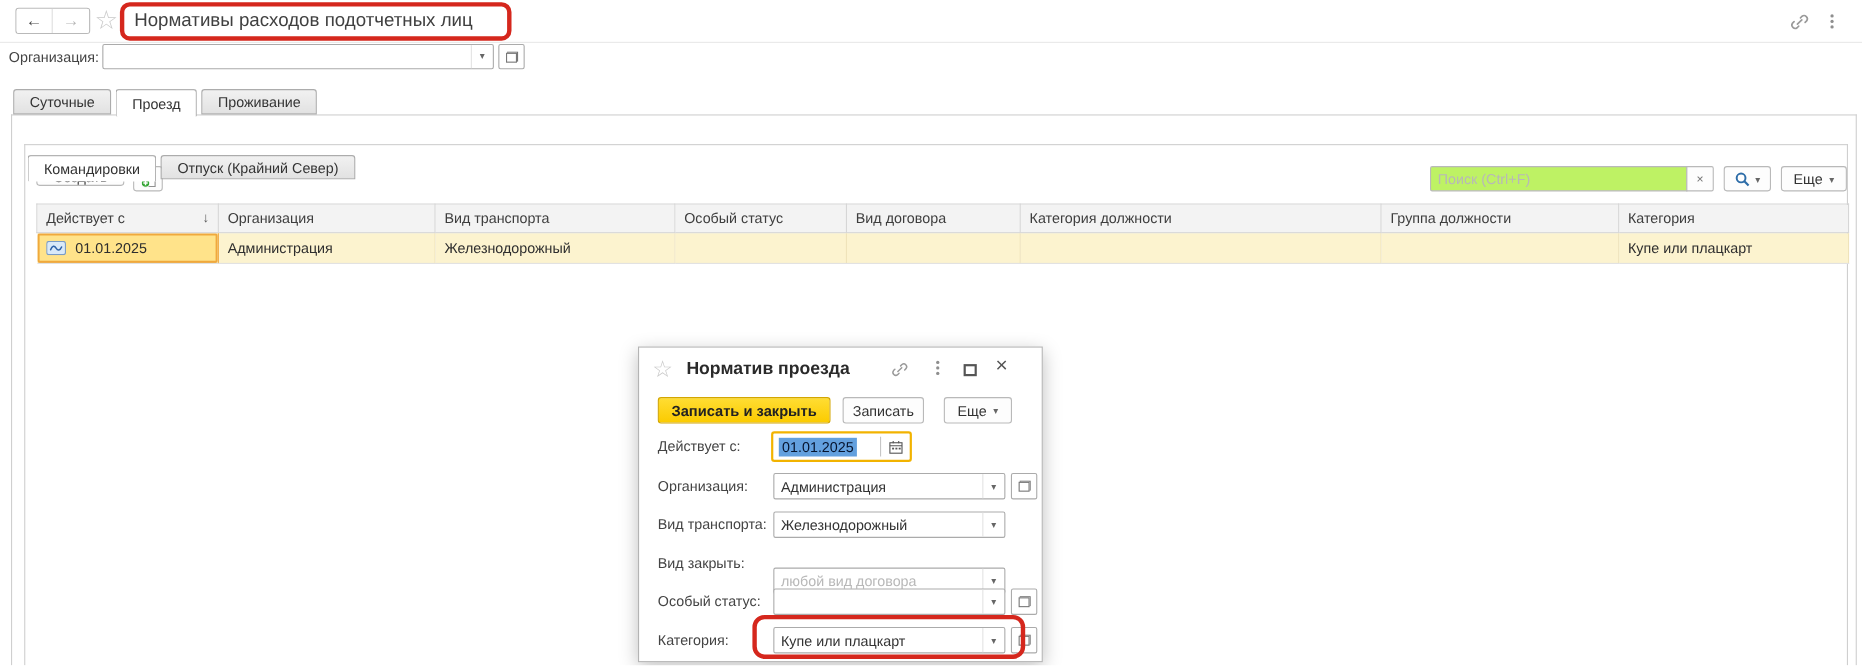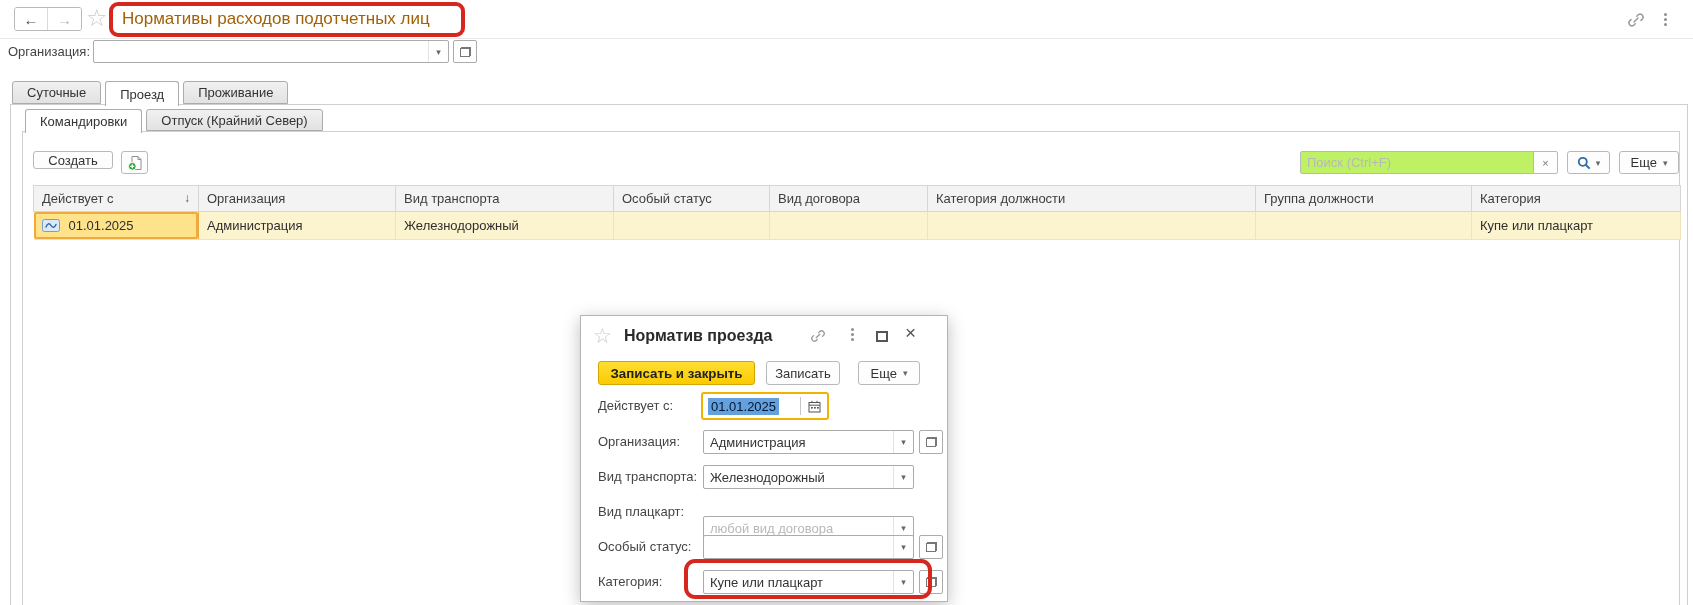--- a/index.html
+++ b/index.html
@@ -7,21 +7,21 @@
   body { font-family:"Liberation Sans","DejaVu Sans",sans-serif; font-size:13px; color:#333; }
   .screen { position:relative; width:1693px; height:605px; background:#fff; overflow:hidden; }
 
   
   .nav-group { position:absolute; left:14px; top:7px; display:flex; height:24px;
                border:1px solid #B9B9B9; border-radius:3px; overflow:hidden; background:#fff; }
   .nav-btn { width:33px; display:flex; align-items:center; justify-content:center; font-size:15px; cursor:default; background:#fff; border:none; }
   .nav-btn.back { color:#4A4A4A; border-right:1px solid #D9D9D9; }
   .nav-btn.fwd  { color:#B8B8B8; }
   .star-main { position:absolute; left:86px; top:4px; font-size:24px; color:#CACACA; }
-  .page-title { position:absolute; left:122px; top:9px; font-size:17px; color:#a16207; white-space:nowrap; }
+  .page-title { position:absolute; left:122px; top:9px; font-size:17px; color:#404040; white-space:nowrap; }
   .topbar-ic { position:absolute; top:11px; }
   .kebab { display:flex; flex-direction:column; gap:2px; align-items:center; }
   .kebab i { width:3px; height:3px; background:#8E8E8E; border-radius:50%; }
   .hr-top { position:absolute; left:0; top:38px; width:1693px; height:1px; background:#E8E8E8; }
 
   
   .org-label { position:absolute; left:8px; top:44px; color:#444; }
   .combo { display:flex; align-items:center; background:#fff; border:1px solid #ABABAB; border-radius:2px; }
   .org-combo { position:absolute; left:93px; top:40px; width:356px; height:23px; }
   .combo-val { flex:1; padding:0 6px; white-space:nowrap; overflow:hidden; }
@@ -34,21 +34,21 @@
   .ic-open { position:relative; width:11px; height:10px; }
   .ic-open::before { content:""; position:absolute; right:0; top:0; width:8px; height:7px; border:1px solid #777; }
   .ic-open::after  { content:""; position:absolute; left:0; bottom:0; width:8px; height:7px; border:1px solid #777; background:#fff; }
 
   
   .tabs-main { position:absolute; left:12px; top:81px; display:flex; gap:4px; align-items:flex-start; z-index:4; }
   .tabs-sub  { position:absolute; left:25px; top:109px; display:flex; gap:4px; align-items:flex-start; z-index:4; }
   .tab { padding:0 14px; display:flex; align-items:center; height:23px;
          background:linear-gradient(#F1F1F1,#E2E2E2); border:1px solid #ACACAC; border-radius:3px 3px 0 0; color:#333; }
   .tabs-main .tab.active { height:25px; background:#fff; border-bottom:none; }
-  .tabs-sub  .tab { height:22px; }
+  .tabs-sub  .tab { height:22px;margin-top:32px; }
   .tabs-sub  .tab.active { height:24px; background:#fff; border-bottom:none; }
 
   .panel-outer { position:absolute; left:10px; top:104px; width:1678px; height:501px;
                  border:1px solid #CFCFCF; border-bottom:none; }
   .panel-inner { position:absolute; left:22px; top:131px; width:1658px; height:474px;
                  border:1px solid #CFCFCF; border-bottom:none; background:#fff; }
 
   
   .btn { background:#FDFDFD; border:1px solid #B9B9B9; border-radius:3px; color:#333;
          display:flex; align-items:center; justify-content:center; font-size:13px; }
@@ -298,21 +298,21 @@
     <button class="btn-open dlg-open" style="top:114px; height:24px;">
         <span class="ic-open"></span>
       </button>
 
     <div class="f-label" style="top:153px;">Вид транспорта:</div>
     <div class="combo dlg-combo" style="top:149px;">
       <div class="combo-val">Железнодорожный</div>
       <div class="combo-dd">▾</div>
     </div>
 
-    <div class="f-label" style="top:188px;">Вид плацкарт:</div>
+    <div class="f-label" style="top:188px;">Вид закрыть:</div>
     <div class="combo dlg-combo" style="top:184px;margin-top:16px;">
       <div class="combo-val ph">любой вид договора</div>
       <div class="combo-dd">▾</div>
     </div>
 
     <div class="f-label" style="top:223px;">Особый статус:</div>
     <div class="combo dlg-combo" style="top:219px;">
       <div class="combo-val"></div>
       <div class="combo-dd">▾</div>
     </div>

